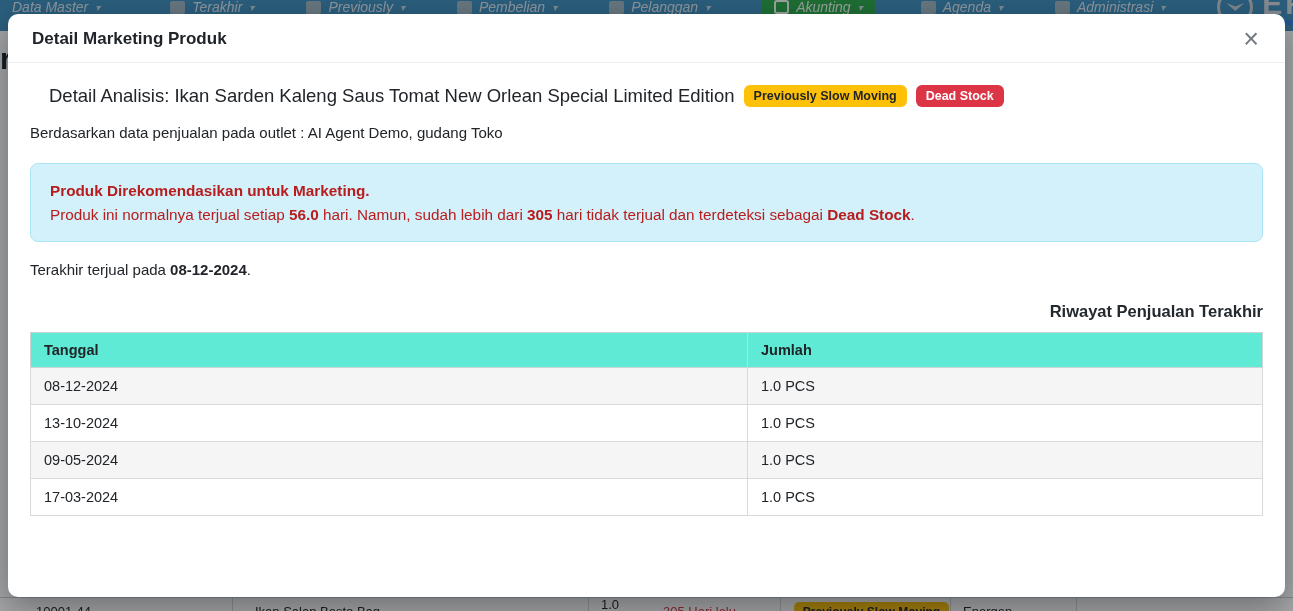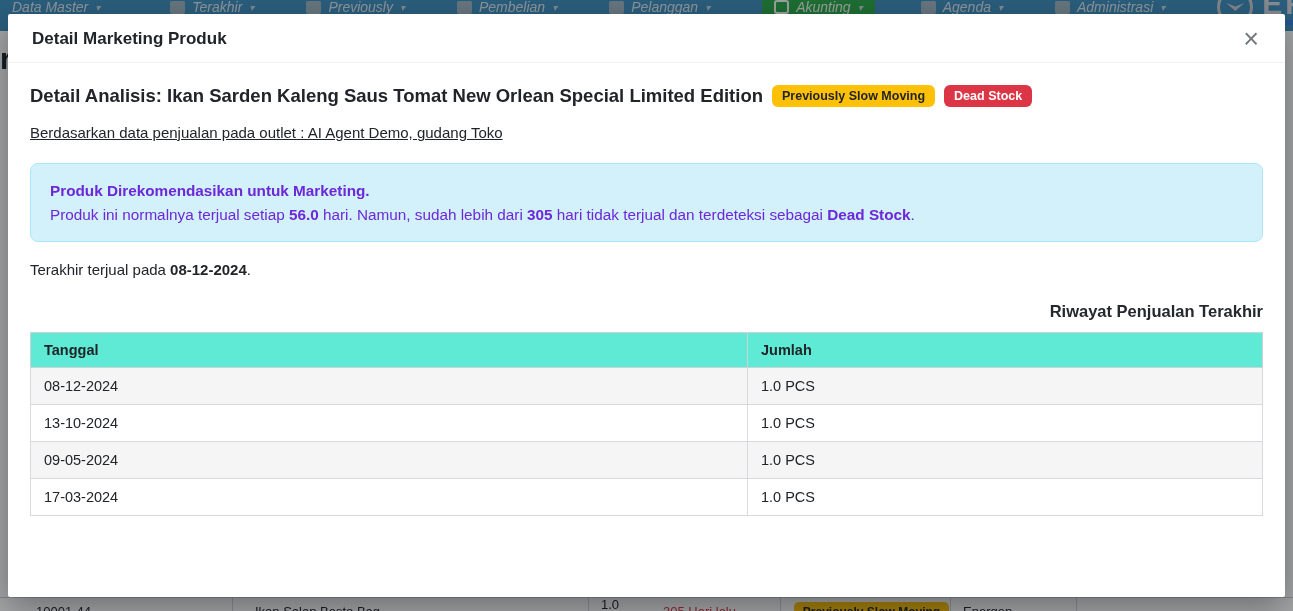--- a/index.html
+++ b/index.html
@@ -39,38 +39,38 @@
   .bg-cell.c-status { width:170px; justify-content:center; }
   .bg-cell.c-cat  { width:126px; }
   .bg-cell.c-rest { flex:1; border-right:none; }
   .bg-pill-warning { background:#ffc107; color:#212529; font-size:12px; font-weight:bold;
                      padding:3px 9px; border-radius:5px; white-space:nowrap; }
 
   .overlay { position:absolute; inset:0; background:rgba(15,20,26,0.38); }
 
   
   .modal { position:absolute; left:8px; top:14px; width:1277px; height:583px; background:#fff;
-           border-radius:2px; box-shadow:0 10px 34px rgba(0,0,0,0.35); overflow:hidden; }
+           border-radius:10px; box-shadow:0 10px 34px rgba(0,0,0,0.35); overflow:hidden; }
   .modal-header { display:flex; align-items:center; justify-content:space-between;
                   padding:15px 24px 13px 24px; border-bottom:1px solid #eef0f2; }
   .modal-title { font-size:17px; font-weight:bold; color:#212529; }
   .modal-close { background:none; border:none; font-size:27px; line-height:20px; color:#72797f;
                  cursor:pointer; font-weight:300; padding:0 2px; }
 
   .modal-body { padding:14px 22px 0 22px; }
   .analysis-line { display:flex; align-items:center; flex-wrap:wrap; gap:9px; margin-top:8px; }
-  .analysis-heading { font-size:18.5px; font-weight:bold; color:#212529; }
+  .analysis-heading { font-size:18.5px; font-weight:normal; color:#212529;margin-left:19px; }
   .badge { font-size:12.5px; font-weight:bold; padding:4px 10px; border-radius:6px; white-space:nowrap; }
   .badge-warning { background:#ffc107; color:#212529; }
   .badge-danger  { background:#dc3545; color:#fff; }
 
-  .subtitle { margin-top:17px; font-size:15px; color:#212529;text-decoration:underline; }
+  .subtitle { margin-top:17px; font-size:15px; color:#212529; }
 
   .alert-info { margin-top:22px; background:#d3f1fb; border:1px solid #a9e6f5; border-radius:8px;
-                padding:15px 19px; color:#6d28d9; font-size:15.3px; line-height:1.55; }
+                padding:15px 19px; color:#b91c1c; font-size:15.3px; line-height:1.55; }
   .alert-title { font-weight:bold; }
 
   .last-sold { margin-top:19px; font-size:15px; color:#212529; }
   .history-title { margin-top:24px; font-size:16.5px; font-weight:bold; color:#24292e;text-align:right; }
 
   table.history { width:100%; margin-top:11px; border-collapse:collapse; font-size:14.5px; color:#212529;
                   border:1px solid #c6cacd; }
   table.history th { background:#5eead4; text-align:left; font-weight:bold; padding:9px 13px;
                      border:1px solid #cfd3d6; }
   table.history td { padding:10px 13px; border:1px solid #d7dadc; }

